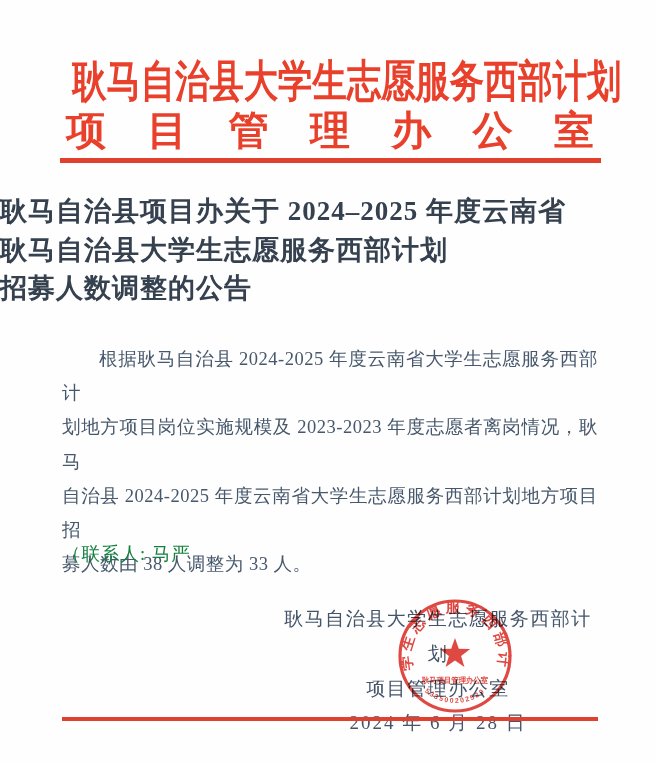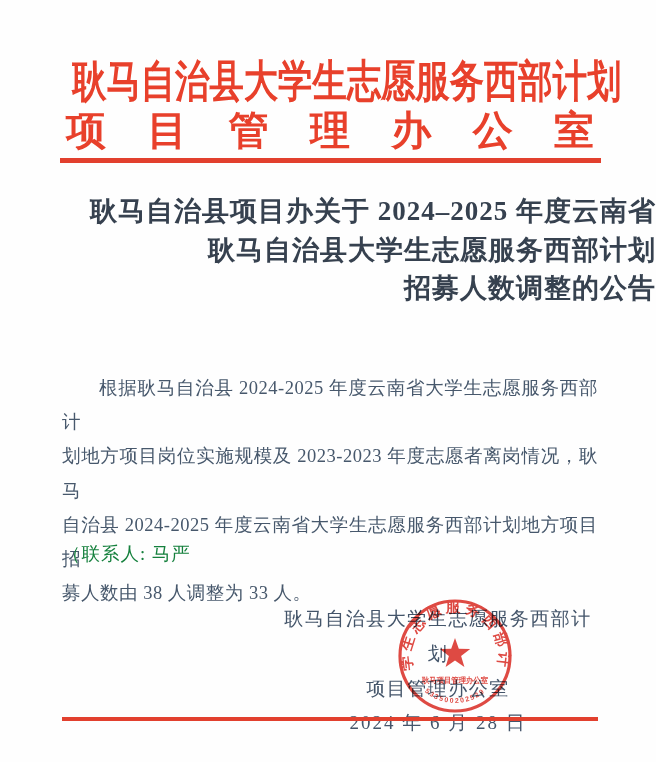--- a/index.html
+++ b/index.html
@@ -52,41 +52,41 @@
     border-bottom: 2px solid #e2402e;
   }
   .rule-top { top: 158px; }
   .rule-bottom { top: 717px; border-top-width: 2.5px; border-bottom-width: 2.5px; left: 62px; width: 536px; }
 
   
   .doc-title {
     position: absolute;
     top: 192px; left: 0;
     width: 100%;
-    text-align: right;
+    text-align: left;
     font-weight: bold;
     font-size: 27px;
     line-height: 38.5px;
     color: #36414f;
     letter-spacing: 1px;
   }
 
   
   .doc-body {
     position: absolute;
     top: 342px; left: 62px;
     width: 536px;
     font-size: 18.5px;
     line-height: 34.2px;
     color: #47586c;
     letter-spacing: 0.5px;
   }
   .doc-body .line { white-space: nowrap; }
   .doc-body .justify { text-align: justify; text-align-last: justify; white-space: normal; }
-  .doc-body .indent { text-indent: 2em; margin-top: 29px; }
+  .doc-body .indent { text-indent: 2em; }
 
   
   .contact-row {
     position: absolute;
     top: 541px; left: 62px;
     width: 538px;
     display: flex;
     justify-content: space-between;
     font-size: 18.5px;
     color: #15803d;

